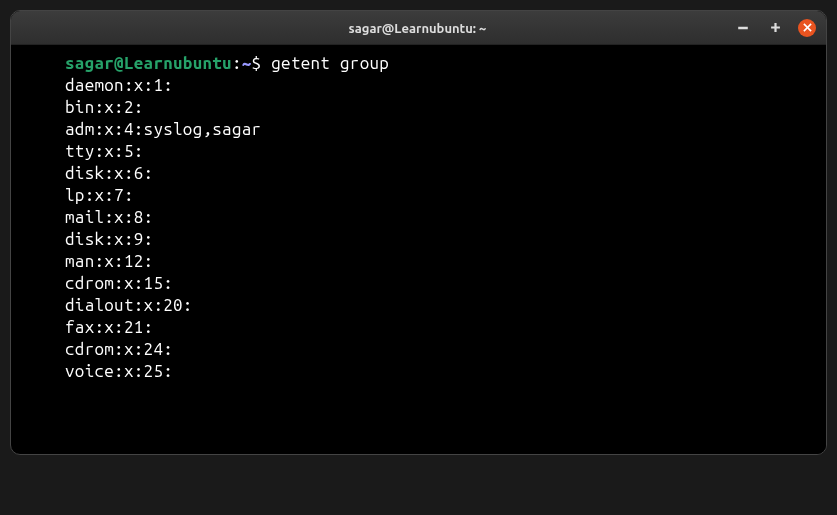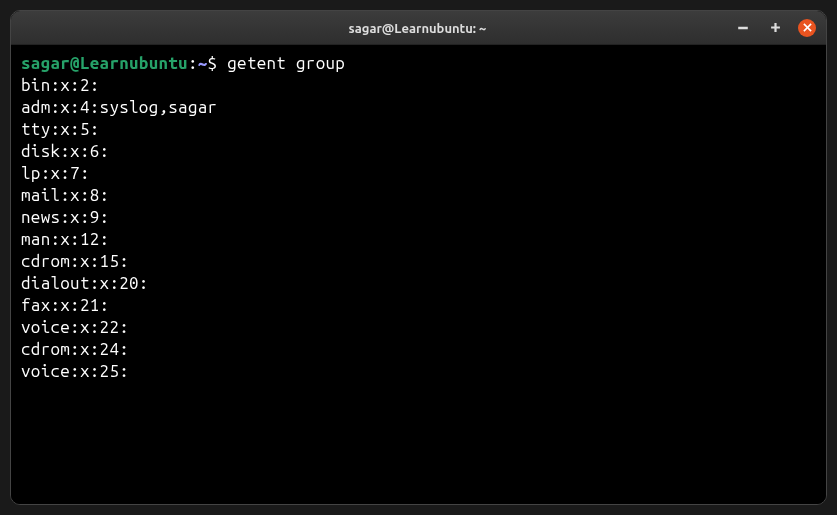--- a/index.html
+++ b/index.html
@@ -11,21 +11,21 @@
       background: #1a1a1a;
       width: 837px;
       height: 515px;
       display: flex;
       align-items: flex-start;
       justify-content: center;
       padding: 10px;
     }
     .window {
       width: 817px;
-      height: 495px;
+      height: 445px;
       background: #000;
       border-radius: 10px;
       overflow: hidden;
       border: 1px solid #444;
     }
     .titlebar {
       background: linear-gradient(to bottom, #3c3c3c, #2e2e2e);
       height: 34px;
       display: flex;
       align-items: center;
@@ -75,20 +75,21 @@
     .terminal-body {
       padding: 7px 10px;
       font-family: "Ubuntu Mono", "DejaVu Sans Mono", "Courier New", monospace;
       font-size: 17px;
       line-height: 22px;
       color: #ffffff;
       background: #000;
       height: calc(100% - 34px);
       overflow: hidden;
       letter-spacing: 0.3px;
+      margin-left: 44px;
     }
     .prompt-line {
       white-space: pre;
     }
     .prompt-user {
       color: #26a269;
       font-weight: bold;
     }
     .prompt-colon {
       color: #ffffff;
@@ -124,29 +125,29 @@
         <svg viewBox="0 0 10 10">
             <line x1="1" y1="1" x2="9" y2="9" stroke="#fff" stroke-width="1.8"></line>
             <line x1="9" y1="1" x2="1" y2="9" stroke="#fff" stroke-width="1.8"></line>
           </svg>
       </div>
     </div>
   </div>
   <div class="terminal-body">
     <div class="prompt-line"><span class="prompt-user">sagar@Learnubuntu</span><span class="prompt-colon">:</span><span class="prompt-path">~</span><span class="prompt-colon">$</span><span> <span>getent group</span></span></div>
     <div id="output-container">
+        <div class="output-line">daemon:x:1:</div>
         <div class="output-line">bin:x:2:</div>
         <div class="output-line">adm:x:4:syslog,sagar</div>
         <div class="output-line">tty:x:5:</div>
         <div class="output-line">disk:x:6:</div>
         <div class="output-line">lp:x:7:</div>
         <div class="output-line">mail:x:8:</div>
-        <div class="output-line">news:x:9:</div>
+        <div class="output-line">disk:x:9:</div>
         <div class="output-line">man:x:12:</div>
         <div class="output-line">cdrom:x:15:</div>
         <div class="output-line">dialout:x:20:</div>
         <div class="output-line">fax:x:21:</div>
-        <div class="output-line">voice:x:22:</div>
         <div class="output-line">cdrom:x:24:</div>
         <div class="output-line">voice:x:25:</div>
       </div>
   </div>
 </div>
 
 </body></html>

